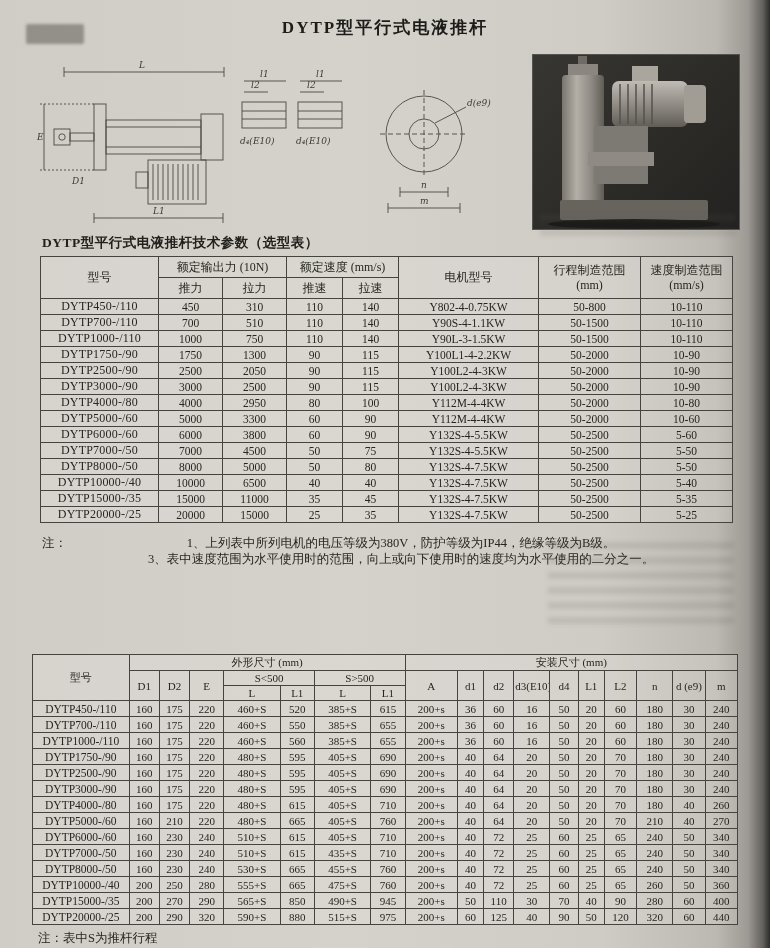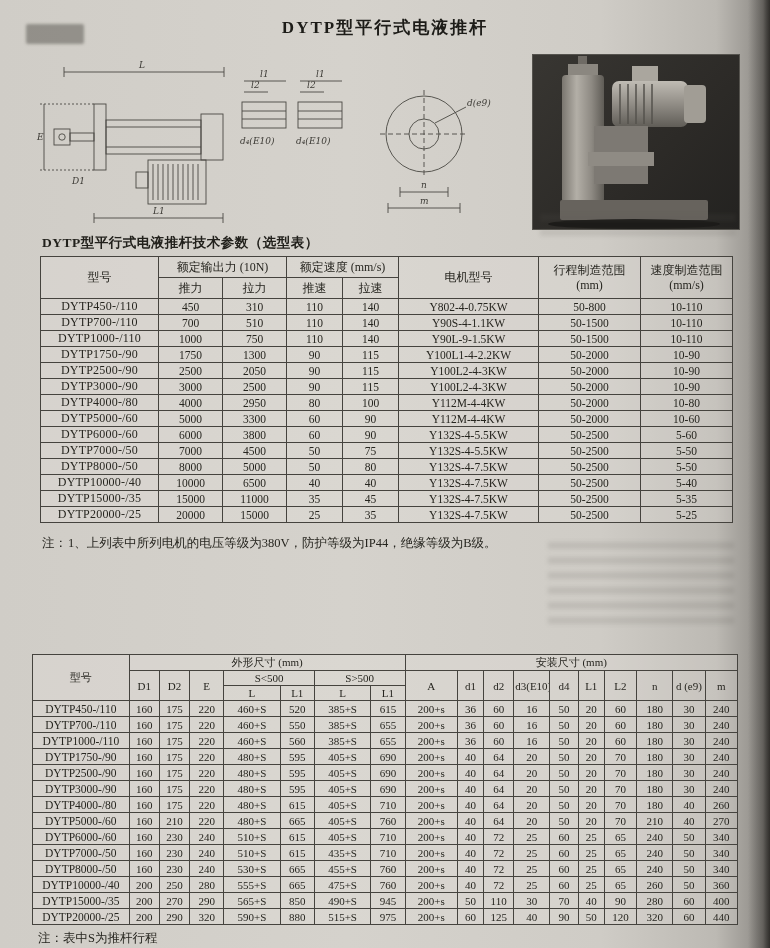--- a/index.html
+++ b/index.html
@@ -44,21 +44,21 @@
   .t1 td { font-size:11.5px; height:16px; }
   .t1 td:first-child { font-size:12px; letter-spacing:.2px; }
   .t2 { position:absolute; top:654px; left:32px; width:706px; }
   .t2 th { font-size:11px; height:15px; }
   .t2 td { font-size:11px; height:16px; }
   .t2 td:first-child { font-size:11.5px; }
   .blk { display:block; line-height:1.25; }
   .notes { position:absolute; top:536px; left:42px; width:692px; font-size:12.5px; line-height:15.8px; color:#26251f; }
   .notes .prefix { position:absolute; left:0; top:0; }
   .notes .note-items { padding-left:26px; }
-  .note-item { padding-left:24px; text-indent:-24px; }
+  .note-item { padding-left:24px; text-indent:-24px;text-align:center; }
   .footnote { position:absolute; top:930px; left:38px; font-size:12.5px; color:#26251f; }
   .smudge { position:absolute; filter:blur(2px); pointer-events:none;
     background:repeating-linear-gradient(180deg, rgba(92,89,84,.30) 0 7px, rgba(0,0,0,0) 7px 15px); }
   #smudge-top-left { left:26px; top:24px; width:58px; height:20px; filter:blur(1.5px);
     background:rgba(70,68,63,.45); border-radius:2px; }
   #smudge-mid-right { left:548px; top:542px; width:186px; height:86px; opacity:.5; }
   #smudge-fig-right { left:540px; top:214px; width:196px; height:22px; opacity:.45; }
 </style>
 </head>
 <body>
@@ -237,21 +237,21 @@
           <td>Y90S-4-1.1KW</td>
           <td>50-1500</td>
           <td>10-110</td>
         </tr>
         <tr>
           <td>DYTP1000-/110</td>
           <td>1000</td>
           <td>750</td>
           <td>110</td>
           <td>140</td>
-          <td>Y90L-9-1.5KW</td>
+          <td>Y90L-3-1.5KW</td>
           <td>50-1500</td>
           <td>10-110</td>
         </tr>
         <tr>
           <td>DYTP1750-/90</td>
           <td>1750</td>
           <td>1300</td>
           <td>90</td>
           <td>115</td>
           <td>Y100L1-4-2.2KW</td>
@@ -358,20 +358,21 @@
           <td>50-2500</td>
           <td>5-25</td>
         </tr>
       </tbody>
   </table>
 
   <div class="notes">
     <span class="prefix">注：</span>
     <div class="note-items">
       <div class="note-item">1、上列表中所列电机的电压等级为380V，防护等级为IP44，绝缘等级为B级。</div>
+      <div class="note-item">3、表中速度范围为水平使用时的范围，向上或向下使用时的速度均为水平使用的二分之一。</div>
     </div>
   </div>
 
   <div id="smudge-mid-right" class="smudge"></div>
 
 
   <table class="t2">
     <colgroup>
       <col style="width:96px">
         <col style="width:30px">

